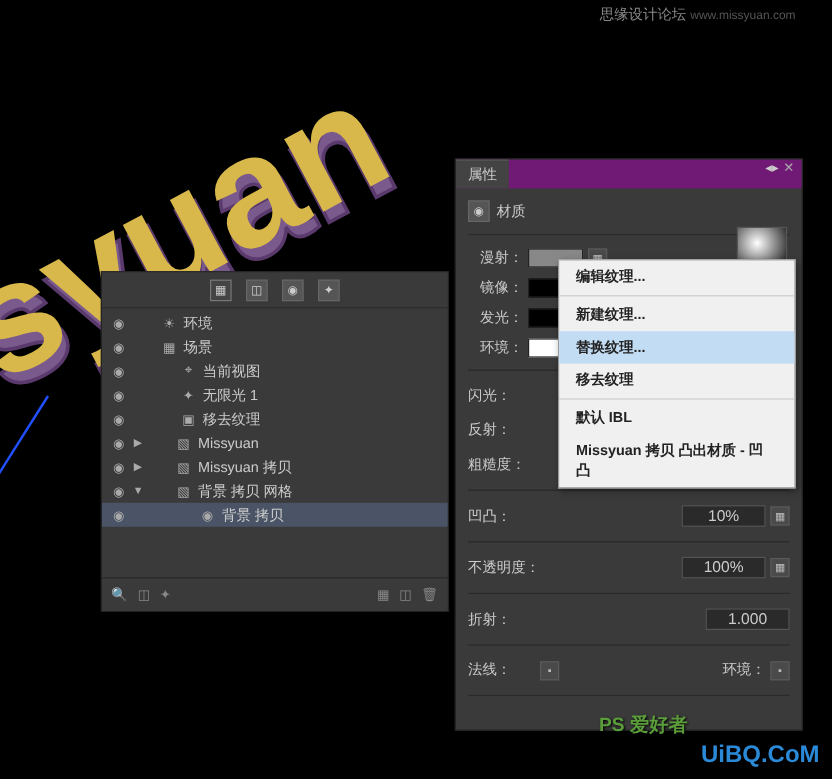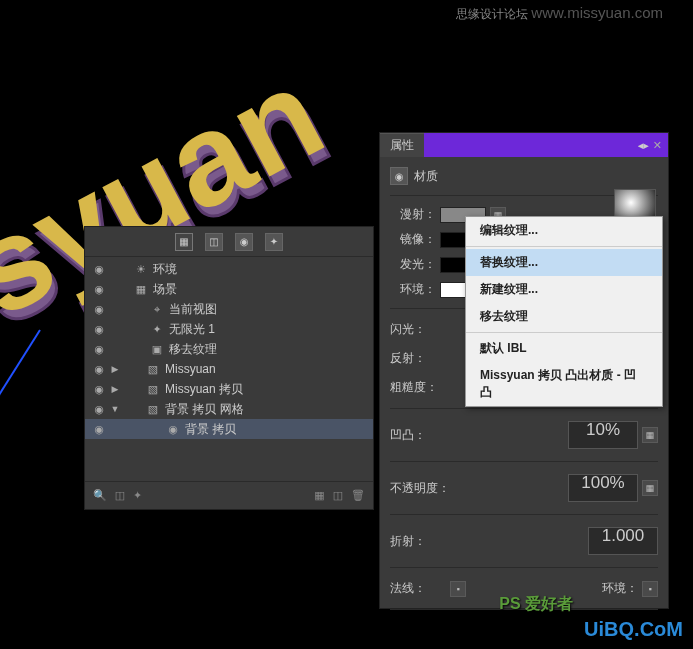--- a/index.html
+++ b/index.html
@@ -7,21 +7,21 @@
 
 .viewport { position: absolute; inset: 0; background: #000; }
 .text3d { position: absolute; left: -60px; top: 30px; width: 500px; height: 400px; }
 .text3d svg { width: 100%; height: 100%; }
 
 .header-text { position: absolute; top: 4px; right: 30px; color: #888; font-size: 12px; }
 
 .panel-3d { position: absolute; left: 84px; top: 226px; width: 290px; background: #3a3a3a; border: 1px solid #222; }
 .panel-props { position: absolute; left: 379px; top: 132px; width: 290px; bottom: 40px; background: #3a3a3a; border: 1px solid #222; }
 
-.panel-tab { background: #6d28d9; height: 24px; display: flex; align-items: center; }
+.panel-tab { background: #701a75; height: 24px; display: flex; }
 .tab-label { background: #434343; padding: 3px 10px; color: #ccc; font-size: 12px; border-top: 1px solid #555; }
 .panel-menu { margin-left: auto; color: #ccc; padding: 0 6px; font-size: 11px; cursor: pointer; display: flex; gap: 4px; }
 .close-x { color: #aaa; }
 
 .toolbar { background: #3a3a3a; height: 30px; display: flex; align-items: center; justify-content: center; gap: 12px; border-bottom: 1px solid #2a2a2a; }
 .tool-btn { width: 18px; height: 18px; background: #555; border: 1px solid #666; cursor: pointer; display: flex; align-items: center; justify-content: center; color: #ccc; font-size: 10px; }
 .tool-btn.active { background: #444; border-color: #777; }
 
 .tree { background: #3a3a3a; padding: 2px 0; }
 .tree-row { display: flex; align-items: center; height: 20px; color: #ccc; font-size: 12px; padding-left: 4px; }
@@ -40,21 +40,21 @@
 .props-section { display: flex; align-items: center; gap: 6px; padding: 4px 0; }
 .section-icon { width: 18px; height: 18px; background: #555; border: 1px solid #666; display: inline-flex; align-items: center; justify-content: center; font-size: 10px; }
 .prop-row { display: flex; align-items: center; padding: 4px 0; gap: 4px; text-align: right; }
 .prop-label { color: #ccc; width: 46px; font-size: 12px; }
 .swatch { width: 46px; height: 16px; background: #888; border: 1px solid #222; cursor: pointer; }
 .swatch.black { background: #000; }
 .swatch.white { background: #fff; }
 .icon-btn { width: 16px; height: 16px; background: #4a4a4a; border: 1px solid #5a5a5a; cursor: pointer; display: inline-flex; align-items: center; justify-content: center; font-size: 9px; color: #bbb; }
 .divider { border-top: 1px solid #2a2a2a; margin: 6px 0; }
 .num-input { margin-left: auto; display: flex; align-items: center; gap: 4px; }
-.num-field { width: 70px; height: 28px; background: #2a2a2a; border: 1px solid #555; color: #ccc; text-align: center; font-size: 17px; line-height: 16px; }
+.num-field { width: 70px; height: 18px; background: #2a2a2a; border: 1px solid #555; color: #ccc; text-align: center; font-size: 13px; line-height: 16px; }
 .prop-row-wide { display: flex; align-items: center; padding: 6px 0; }
 .prop-row-wide .prop-label { width: 60px; }
 
 .ctx-menu { position: absolute; left: 465px; top: 216px; width: 198px; background: #f0f0f0; border: 1px solid #999; box-shadow: 2px 2px 6px rgba(0,0,0,.4); z-index: 50; font-size: 12px; font-weight: bold; }
 .ctx-item { padding: 5px 14px; color: #222; cursor: pointer; }
 .ctx-item.highlight { background: #c2dcf3; }
 .ctx-sep { border-top: 1px solid #ccc; margin: 2px 0; }
 
 .watermark { position: absolute; right: 10px; bottom: 8px; color: #2a8ad8; font-size: 20px; font-weight: bold; text-shadow: 1px 1px 2px #000; }
 .watermark .ps { position: absolute; right: 110px; bottom: 26px; color: #5a9b3a; font-size: 16px; white-space: nowrap; }
@@ -70,21 +70,21 @@
         <text x="40" y="190" font-family="serif" font-weight="900" font-size="130" fill="#d8b84a">syuan</text>
       </g>
       <line x1="40" y1="395" x2="100" y2="300" stroke="#2050ff" stroke-width="2"></line>
       <line x1="40" y1="395" x2="0" y2="320" stroke="#ff2020" stroke-width="2"></line>
     </svg>
   </div>
 </div>
 
 <div class="header-text">
   <span>思缘设计论坛</span>
-  <span style="color:#555;font-size:15px">www.missyuan.com</span>
+  <span style="color:#555;font-size:10px">www.missyuan.com</span>
 </div>
 
 <div class="panel-3d">
   <div class="toolbar">
     <div class="tool-btn active">▦</div>
     <div class="tool-btn">◫</div>
     <div class="tool-btn">◉</div>
     <div class="tool-btn">✦</div>
   </div>
   <div class="tree">
@@ -241,22 +241,22 @@
       <span>环境：</span>
       <span class="icon-btn" style="margin-left:4px">▪</span>
     </div>
     <div class="divider"></div>
   </div>
 </div>
 
 <div class="ctx-menu">
   <div class="ctx-item">编辑纹理...</div>
   <div class="ctx-sep"></div>
+  <div class="ctx-item">新建纹理...</div>
   <div class="ctx-item highlight">替换纹理...</div>
-  <div class="ctx-item">新建纹理...</div>
   <div class="ctx-item">移去纹理</div>
   <div class="ctx-sep"></div>
   <div class="ctx-item">默认 IBL</div>
   <div class="ctx-item">Missyuan 拷贝 凸出材质 - 凹凸</div>
 </div>
 
 <div class="watermark">
   <span class="ps">PS 爱好者</span>
   <span>UiBQ.CoM</span>
 </div>

